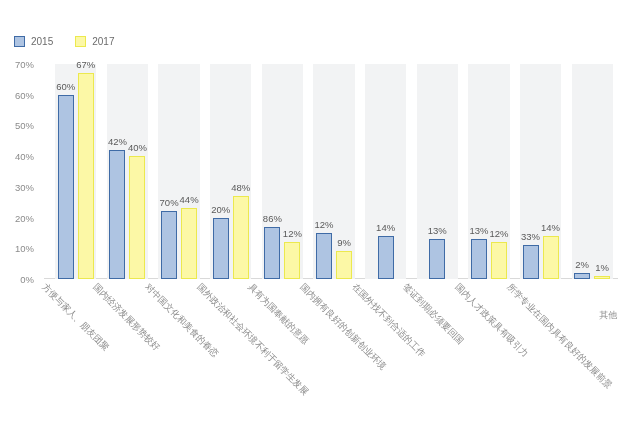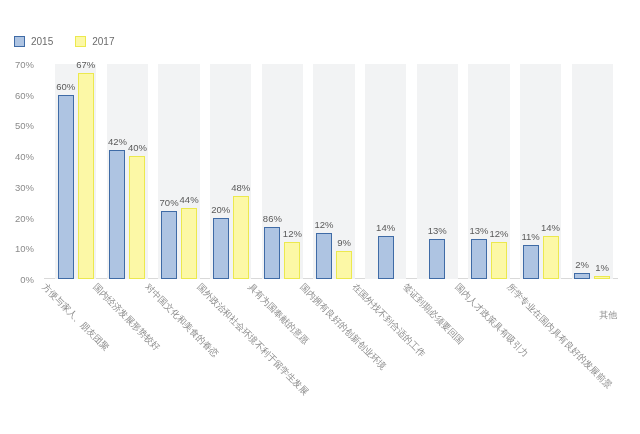--- a/index.html
+++ b/index.html
@@ -203,21 +203,21 @@
       <div class="band" style="left: 366.618px; width: 41.3091px;"></div>
       <div class="bar s2019" style="left: 379.273px; width: 16px; height: 39.9286px;"></div>
       <div class="bar-label" style="left: 387.273px; top: 161.071px;">13%</div>
       <div class="band" style="left: 418.255px; width: 41.3091px;"></div>
       <div class="bar s2019" style="left: 420.909px; width: 16px; height: 39.9286px;"></div>
       <div class="bar-label" style="left: 428.909px; top: 161.071px;">13%</div>
       <div class="bar s2018" style="left: 440.909px; width: 16px; height: 36.8571px;"></div>
       <div class="bar-label" style="left: 448.909px; top: 164.143px;">12%</div>
       <div class="band" style="left: 469.891px; width: 41.3091px;"></div>
       <div class="bar s2019" style="left: 472.545px; width: 16px; height: 33.7857px;"></div>
-      <div class="bar-label" style="left: 480.545px; top: 167.214px;">11%</div>
+      <div class="bar-label" style="left: 480.545px; top: 167.214px;">33%</div>
       <div class="bar s2018" style="left: 492.545px; width: 16px; height: 43px;"></div>
       <div class="bar-label" style="left: 500.545px; top: 158px;">14%</div>
       <div class="band" style="left: 521.527px; width: 41.3091px;"></div>
       <div class="bar s2019" style="left: 524.182px; width: 16px; height: 6.14286px;"></div>
       <div class="bar-label" style="left: 532.182px; top: 194.857px;">2%</div>
       <div class="bar s2018" style="left: 544.182px; width: 16px; height: 3.07143px;"></div>
       <div class="bar-label" style="left: 552.182px; top: 197.929px;">1%</div>
     </div>
 
   <div class="xlabels" id="xlabels">

